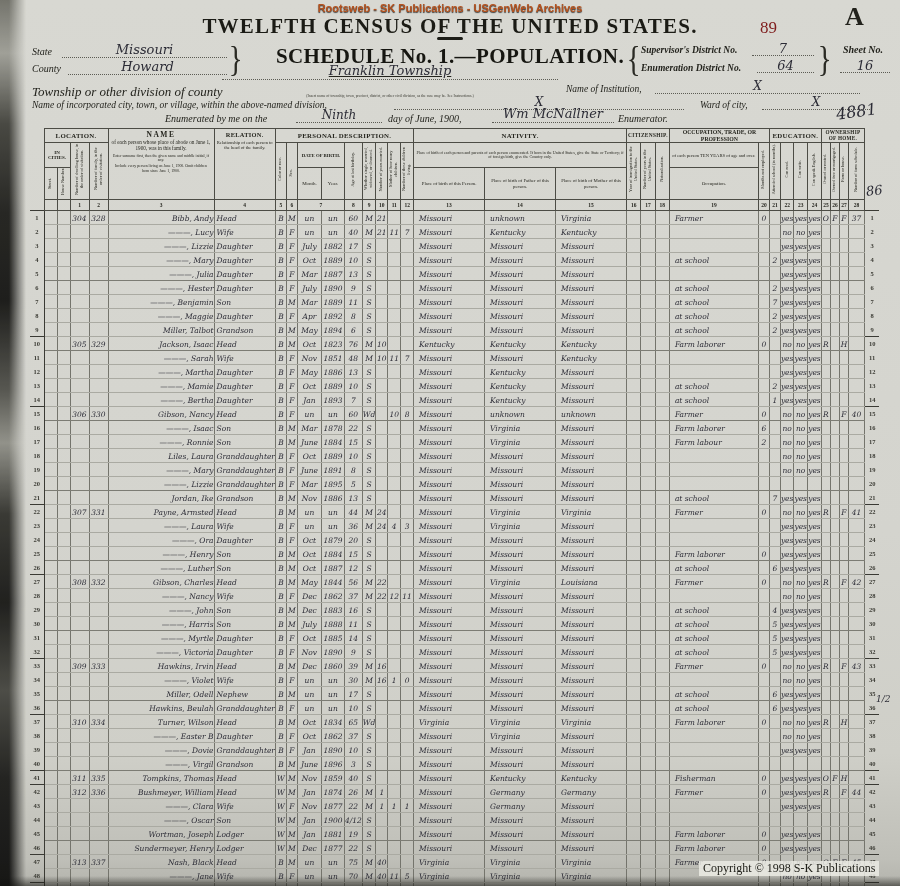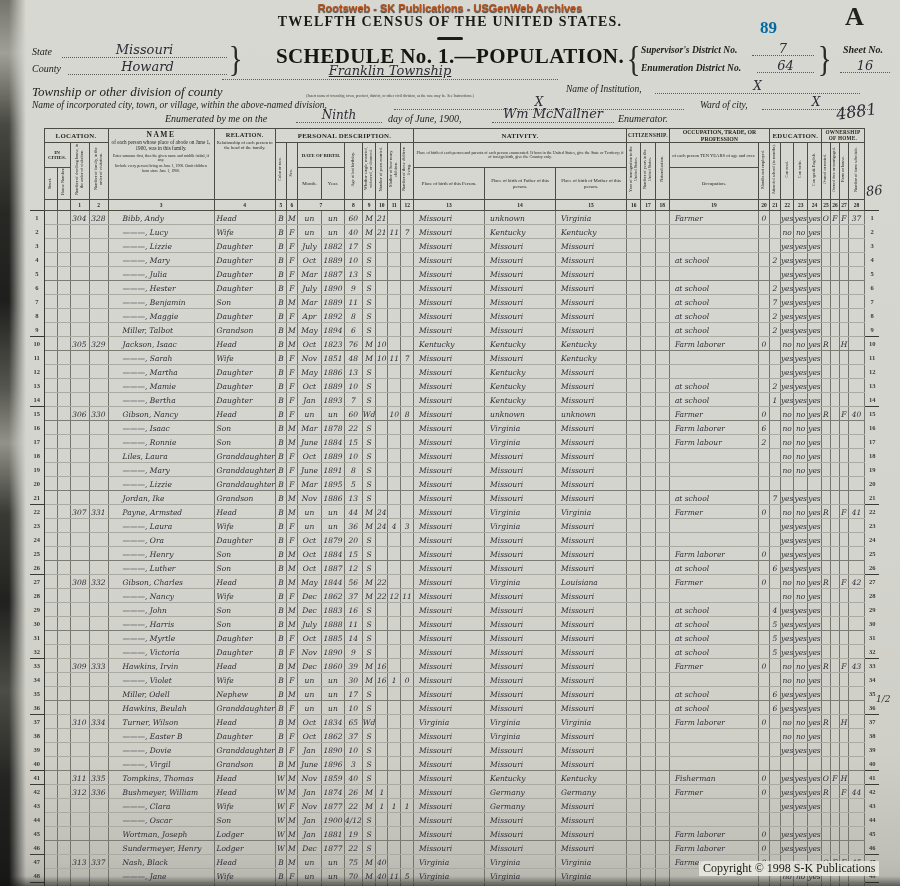--- a/index.html
+++ b/index.html
@@ -18,22 +18,22 @@
     background:linear-gradient(0deg,rgba(20,20,16,.55),transparent);}
 
   .watermark{position:absolute;top:2px;left:0;right:0;text-align:center;z-index:7;
     font-family:"Liberation Sans",sans-serif;font-size:11px;font-weight:bold;color:#b5521e;
     text-shadow:0 1px 1px rgba(30,30,30,.85);}
   .copyright{position:absolute;left:699px;top:861px;z-index:7;font-size:12px;color:#1c1c16;
     background:rgba(235,235,228,.85);padding:0 4px;white-space:nowrap;}
 
   .hd{position:absolute;color:#23231d;}
   .print-i{font-style:italic;}
-  .census-title{top:14px;left:0;right:0;text-align:center;font-size:14px;font-weight:bold;letter-spacing:1.2px;color:#1b1b15;}
-  .page-stamp{top:18px;left:760px;font-size:17px;font-weight:bold;color:#0369a1;}
+  .census-title{top:14px;left:0;right:0;text-align:center;font-size:21px;font-weight:bold;letter-spacing:1.2px;color:#1b1b15;}
+  .page-stamp{top:18px;left:760px;font-size:17px;font-weight:normal;color:#7f1d1d;}
   .sheet-letter{top:2px;left:845px;font-size:26px;font-weight:bold;color:#22221c;}
   .title-dash{top:37px;left:437px;width:26px;height:3px;background:#1d1d17;border-radius:2px;}
   .schedule-title{top:44px;left:252px;width:396px;text-align:center;font-size:21px;font-weight:bold;letter-spacing:.4px;color:#161611;}
 
   .hand{font-family:"DejaVu Serif",serif;font-style:italic;color:#2c2c36;}
   .hline{border-bottom:1px dotted #5c5c54;display:inline-block;text-align:center;vertical-align:bottom;}
   .brace{position:absolute;font-size:36px;font-weight:normal;color:#2a2a24;transform:scaleX(.8);}
 
   table{border-collapse:collapse;table-layout:fixed;position:absolute;left:30px;top:128px;z-index:4;}
   thead td{border:1px solid #4c4c45;text-align:center;vertical-align:middle;padding:0 1px;overflow:hidden;
@@ -57,21 +57,21 @@
 
   tbody td{border-left:1px solid #74746c;border-right:1px solid #74746c;border-bottom:1px solid #aaaaa2;
     height:13px;padding:0;text-align:center;overflow:hidden;vertical-align:bottom;line-height:11px;}
   tbody td.hand{font-size:7.5px;white-space:nowrap;}
   tbody tr.fam td{border-top:1.6px solid #3a3a34;}
   tbody tr:nth-child(5n) td{border-bottom-color:#7c7c74;}
   td.ln,td.ln2{font-size:6.5px;font-weight:bold;font-family:"Liberation Serif",serif;color:#3b3b34;
     border-top:none;border-bottom:none;background:transparent;vertical-align:middle;}
   td.ln{border-left:none;border-right:1.5px solid #3a3a34;}
   td.ln2{border-right:none;border-left:1.5px solid #3a3a34;}
-  td.name{text-align:left;padding-left:14px;font-size:8px;}
+  td.name{text-align:right;padding-left:3px;font-size:8px;}
   td.rel{text-align:left;padding-left:2px;font-size:7px;}
   td.pob{text-align:left;padding-left:5px;}
   td.occ{text-align:left;padding-left:5px;}
   td.cc{font-size:6.5px;}
   td.yn{font-size:6px;}
   .margin-note{position:absolute;z-index:7;}
 </style>
 </head>
 <body>
 

